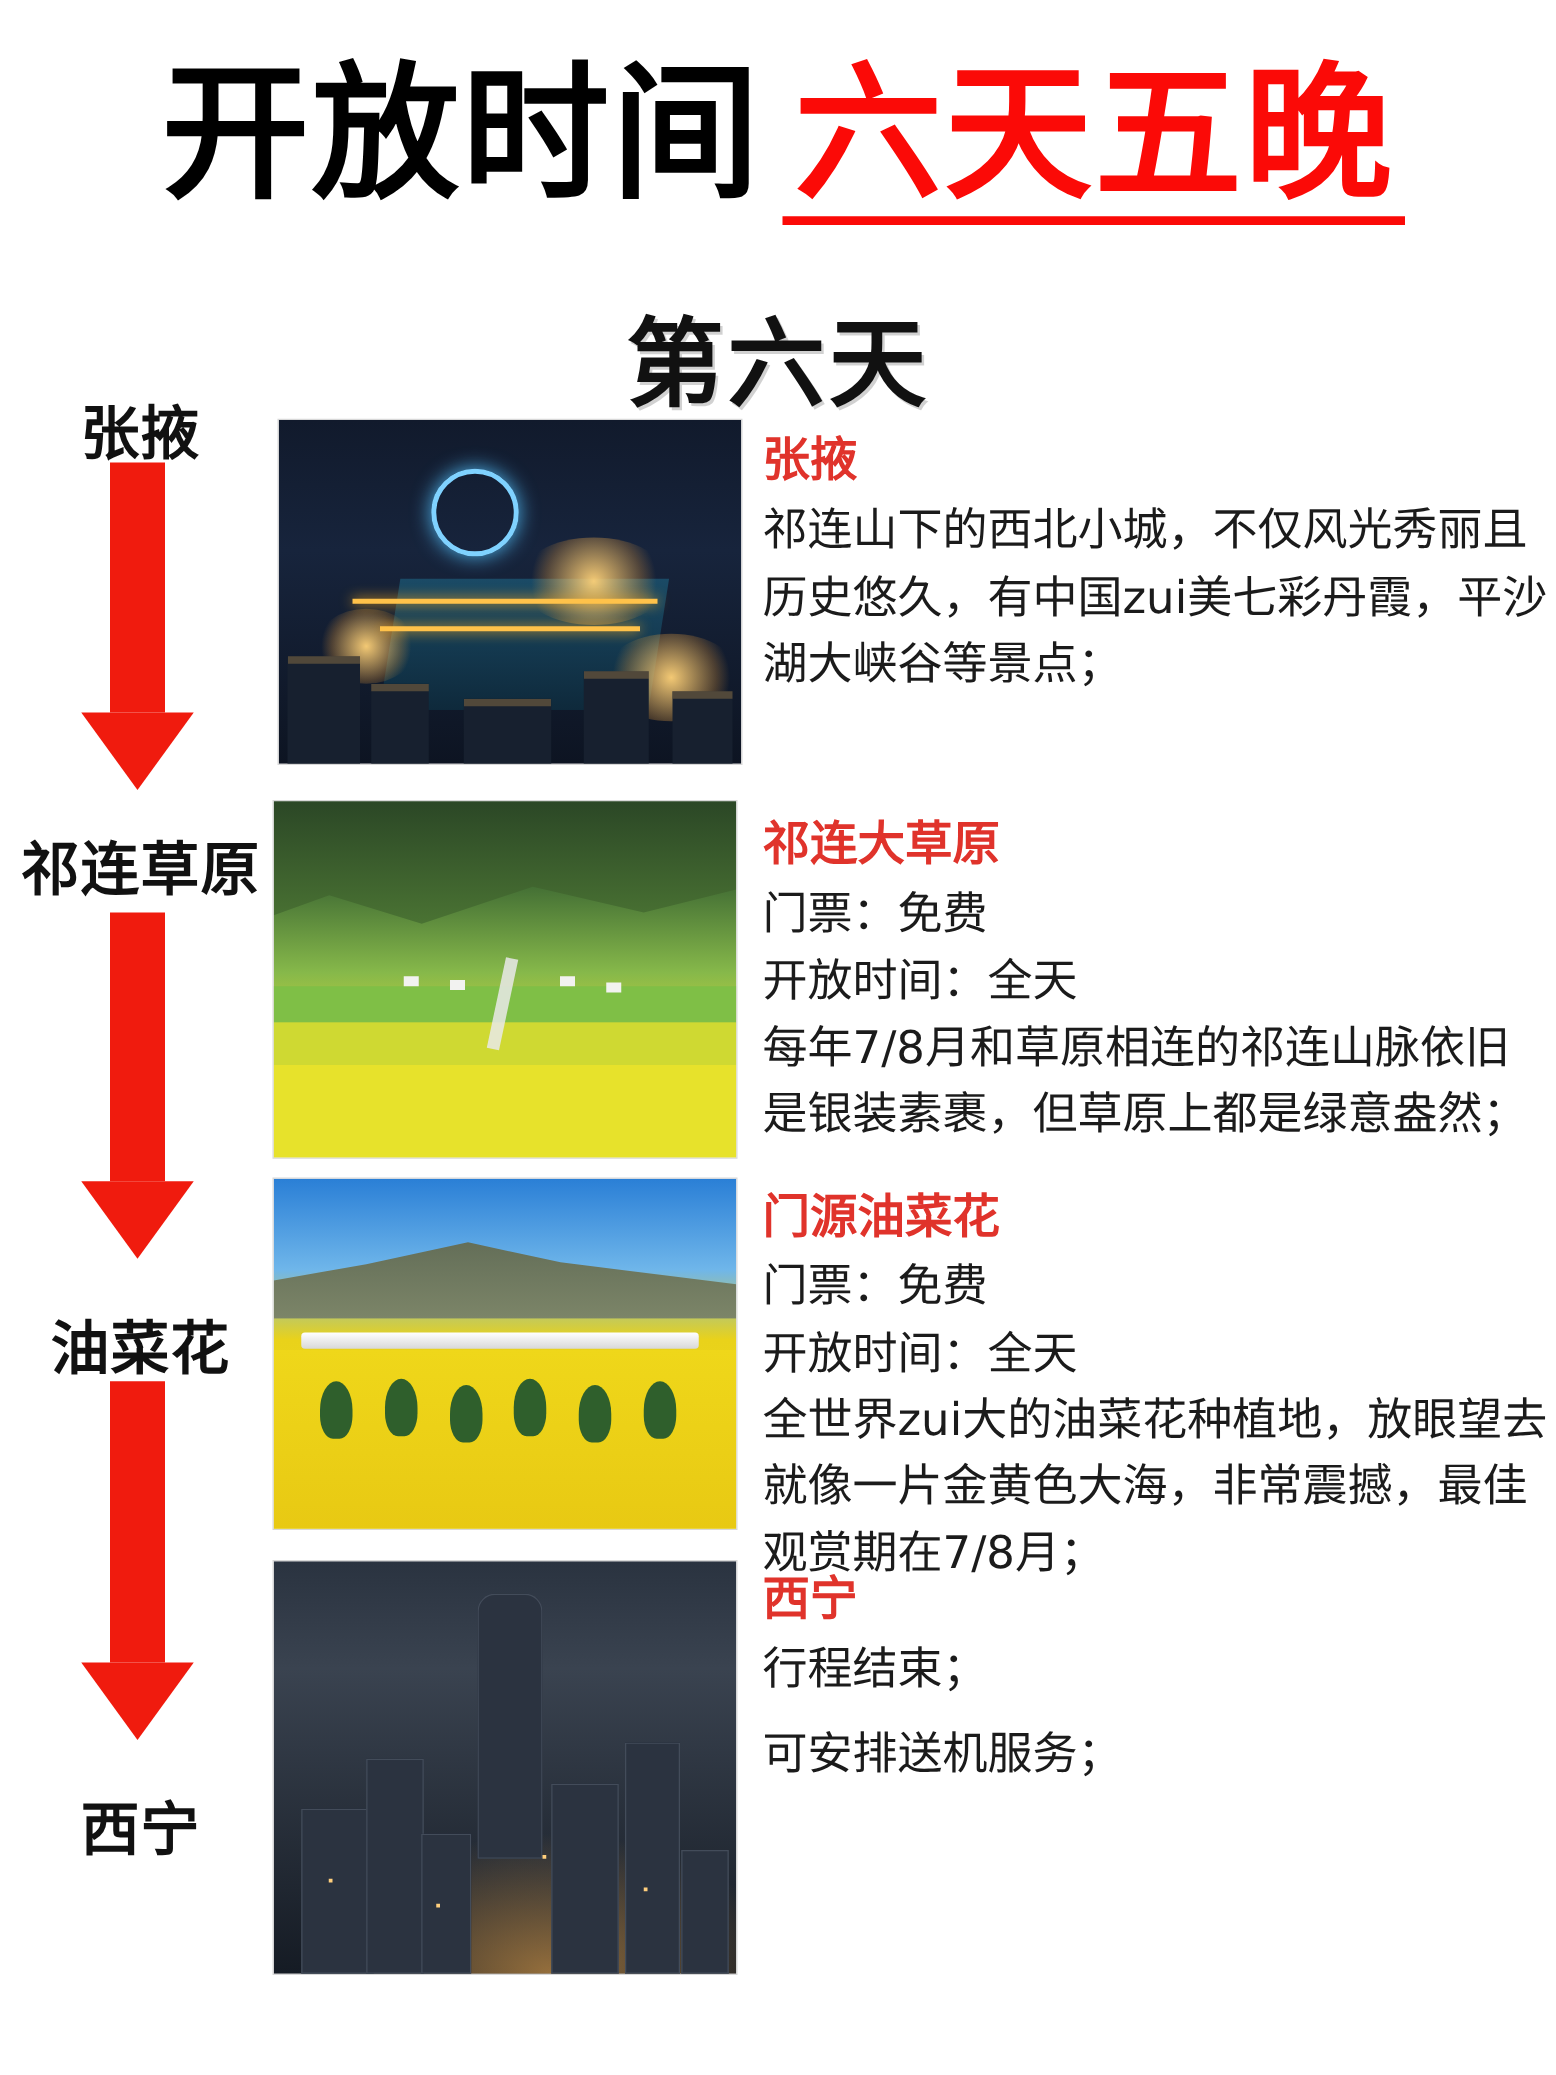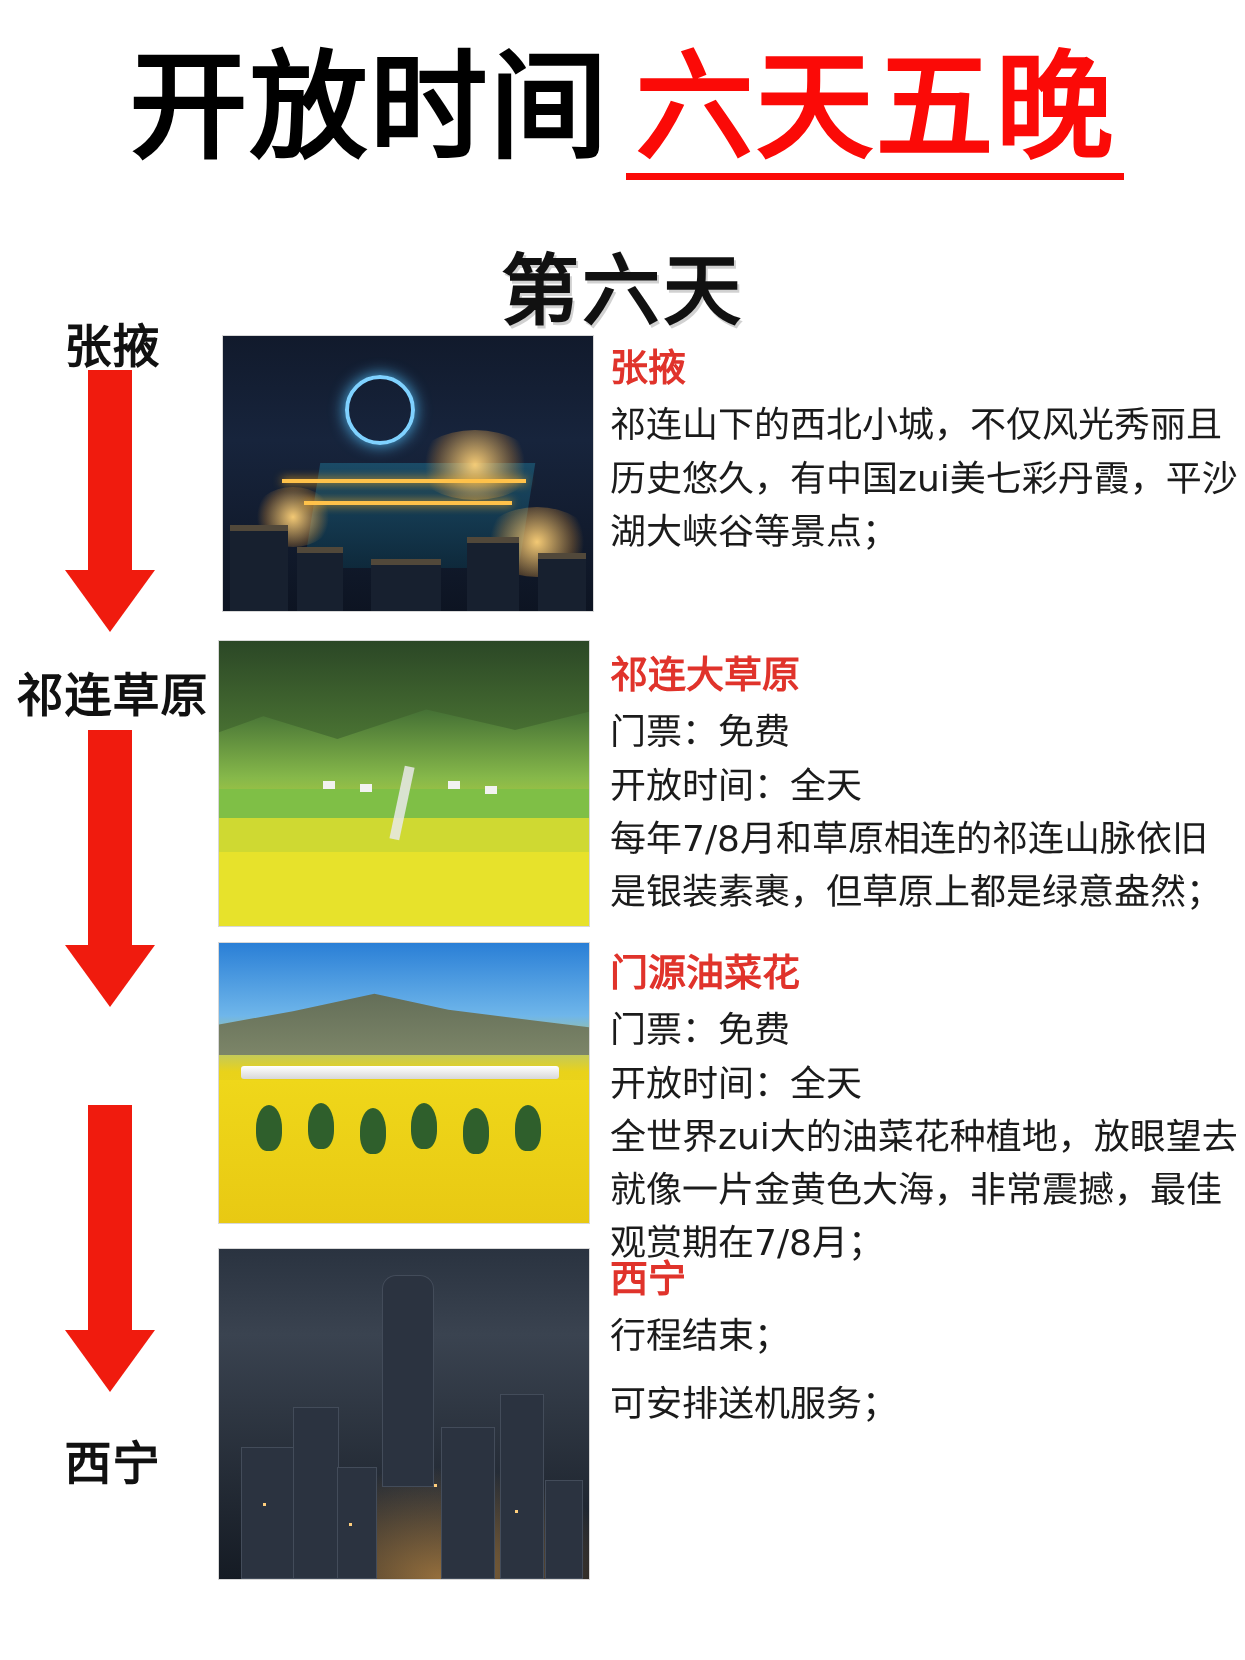--- a/index.html
+++ b/index.html
@@ -237,20 +237,21 @@
     <div class="shaft" style="height:200px;"></div>
     <div class="head"></div>
   </div>
 
   <div class="rail-label" style="top:357px;">祁连草原</div>
   <div class="arrow" style="top:430px;">
     <div class="shaft" style="height:215px;"></div>
     <div class="head"></div>
   </div>
 
+  <div class="rail-label" style="top:740px;">油菜花</div>
   <div class="arrow" style="top:805px;">
     <div class="shaft" style="height:225px;"></div>
     <div class="head"></div>
   </div>
 
   <div class="rail-label" style="top:1125px;">西宁</div>
 </div>
 
 <div class="row" style="top:335px;">
   <div class="photo p1" style="top:0; height:275px;">

